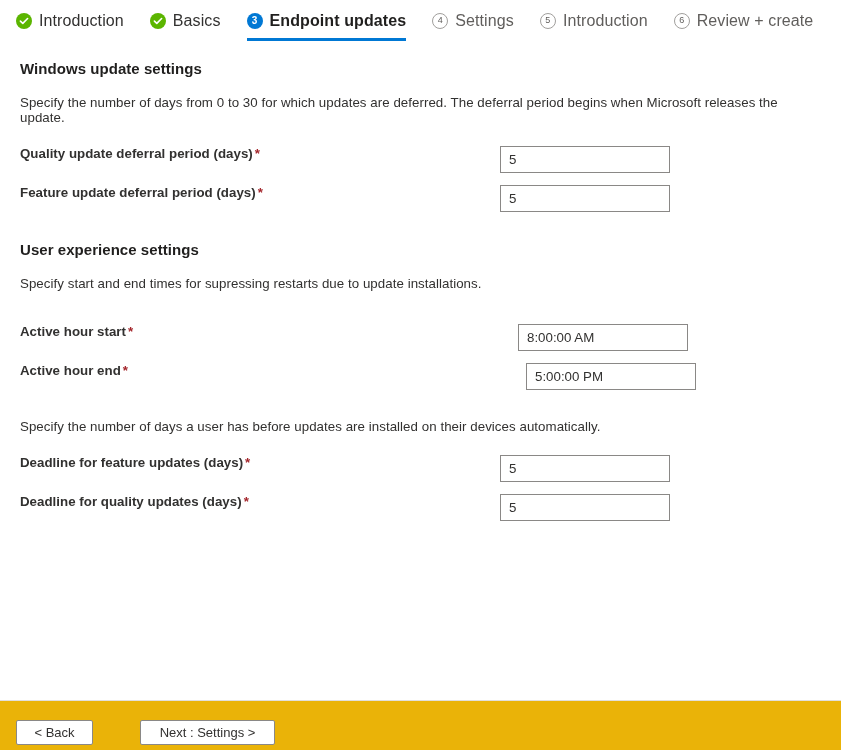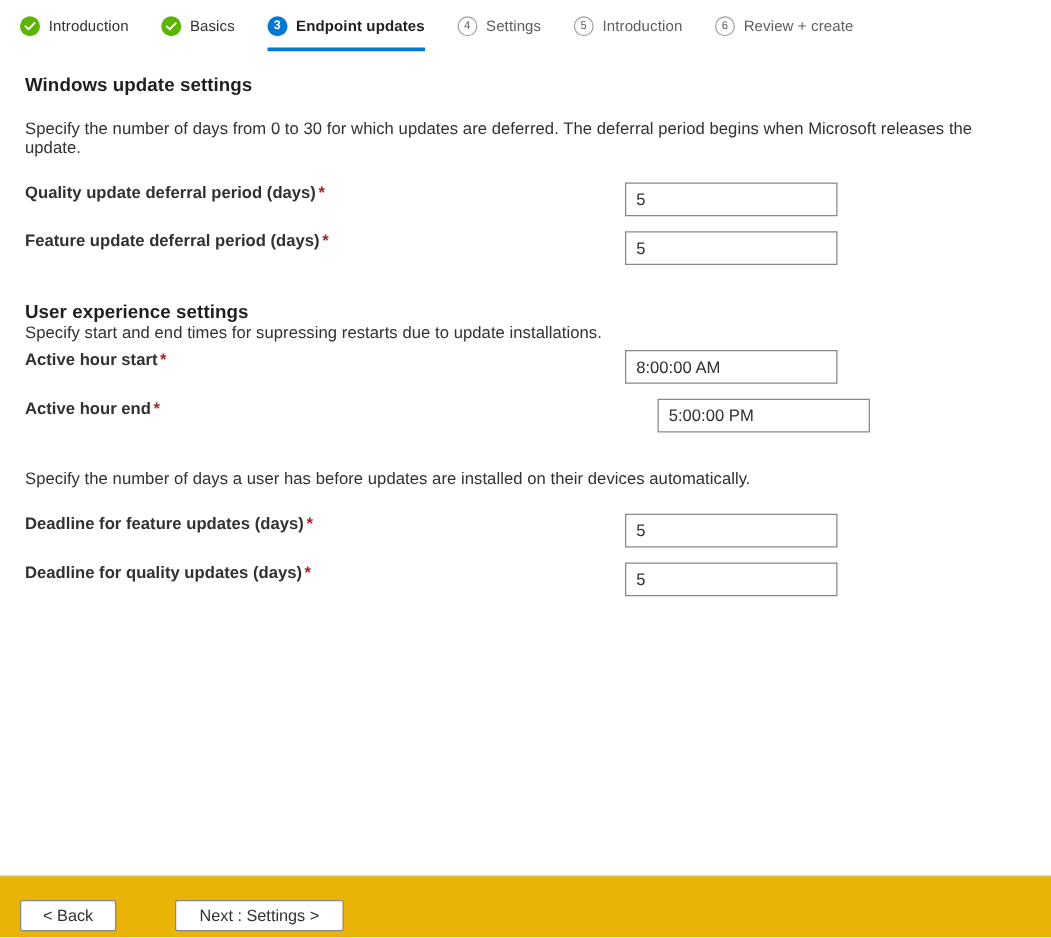--- a/index.html
+++ b/index.html
@@ -60,21 +60,21 @@
     padding-bottom: 1px;
   }
   .tab-marker.pending {
     border: 1px solid #a19f9d;
     color: #605e5c;
     background: #ffffff;
     font-size: 9px;
     padding-bottom: 1px;
   }
   .tab-label {
-    font-size: 12px;
+    font-size: 16px;
     color: #323130;
     letter-spacing: 0.1px;
   }
   .tab.is-current .tab-label {
     font-weight: 600;
     color: #201f1e;
   }
   .tab.is-pending .tab-label {
     color: #605e5c;
   }
@@ -217,22 +217,22 @@
         <label class="field-label"><span>Quality update deferral period (days)</span><span class="req-asterisk">*</span></label>
         <input type="text" class="field-input" value="5" style="">
       </div>
       <div class="field-row" style="margin-top: 12px;">
         <label class="field-label"><span>Feature update deferral period (days)</span><span class="req-asterisk">*</span></label>
         <input type="text" class="field-input" value="5" style="">
       </div>
     </div>
     <div class="section" style="margin-top: 29px;">
       <h2 class="section-title">User experience settings</h2>
-      <p class="section-desc" style="">Specify start and end times for supressing restarts due to update installations.</p>
-      <div class="field-row" style="margin-top: 7px;">
+      <p class="section-desc" style="margin-top: 18px;">Specify start and end times for supressing restarts due to update installations.</p>
+      <div class="field-row" style="margin-top: 33px; gap: 18px;">
         <label class="field-label"><span>Active hour start</span><span class="req-asterisk">*</span></label>
         <input type="text" class="field-input" value="8:00:00 AM" style="">
       </div>
       <div class="field-row" style="margin-top: 12px; gap: 26px;">
         <label class="field-label"><span>Active hour end</span><span class="req-asterisk">*</span></label>
         <input type="text" class="field-input" value="5:00:00 PM" style="">
       </div>
     </div>
     <div class="section" style="margin-top: 29px;">
       <p class="section-desc" style="margin-top: 18px;">Specify the number of days a user has before updates are installed on their devices automatically.</p>

